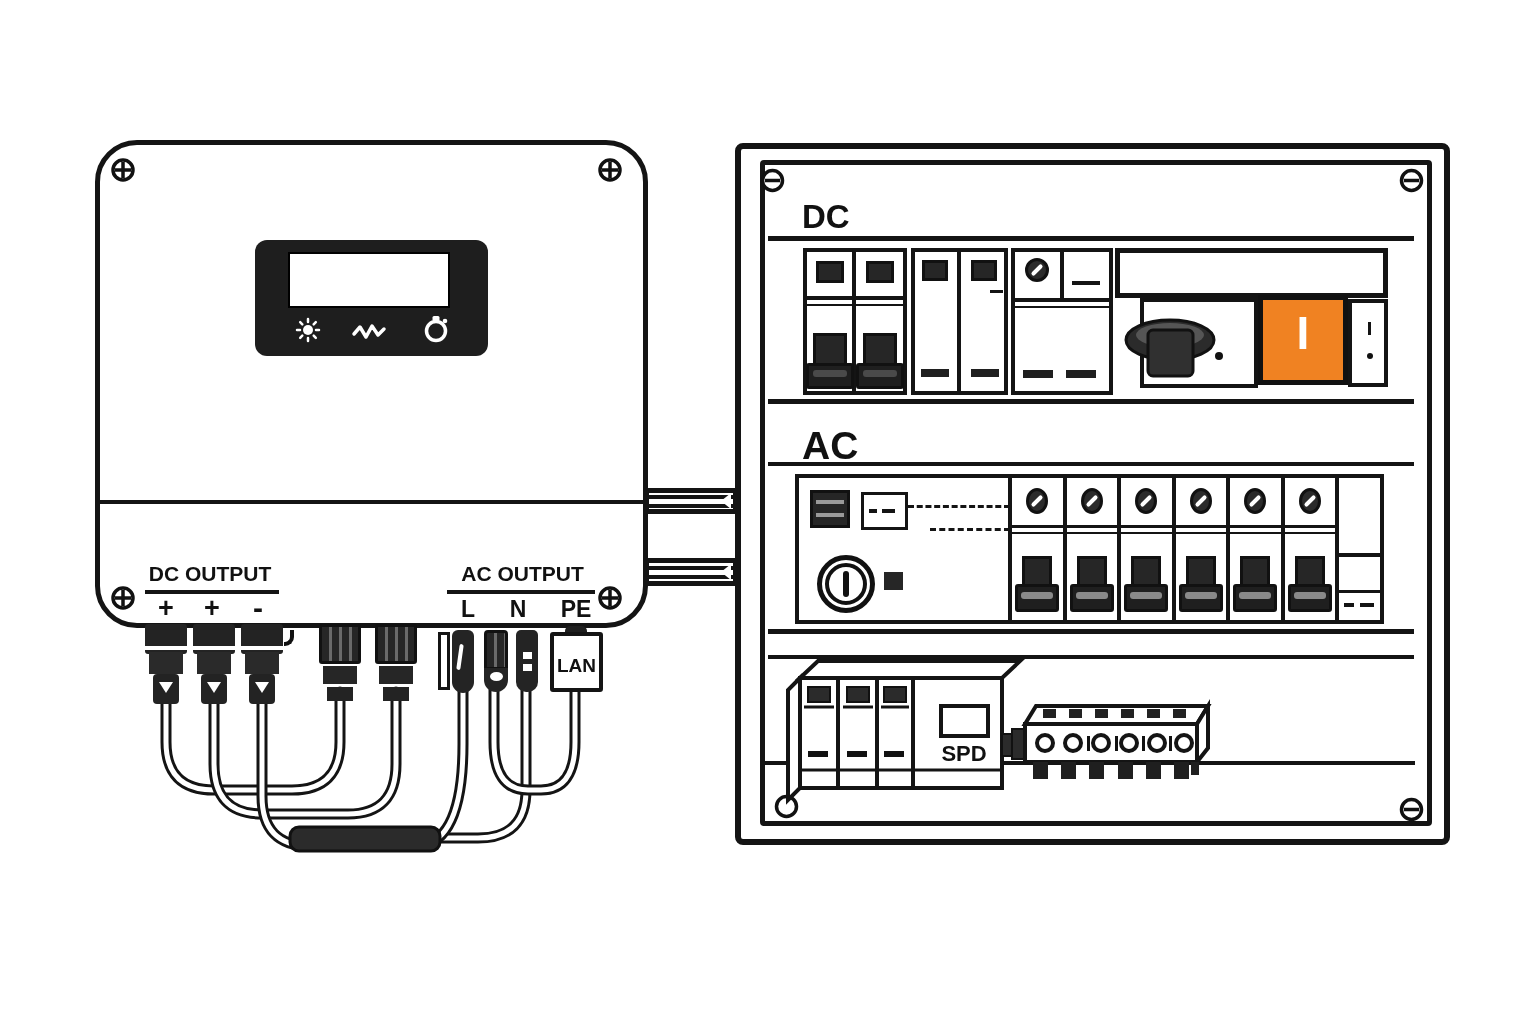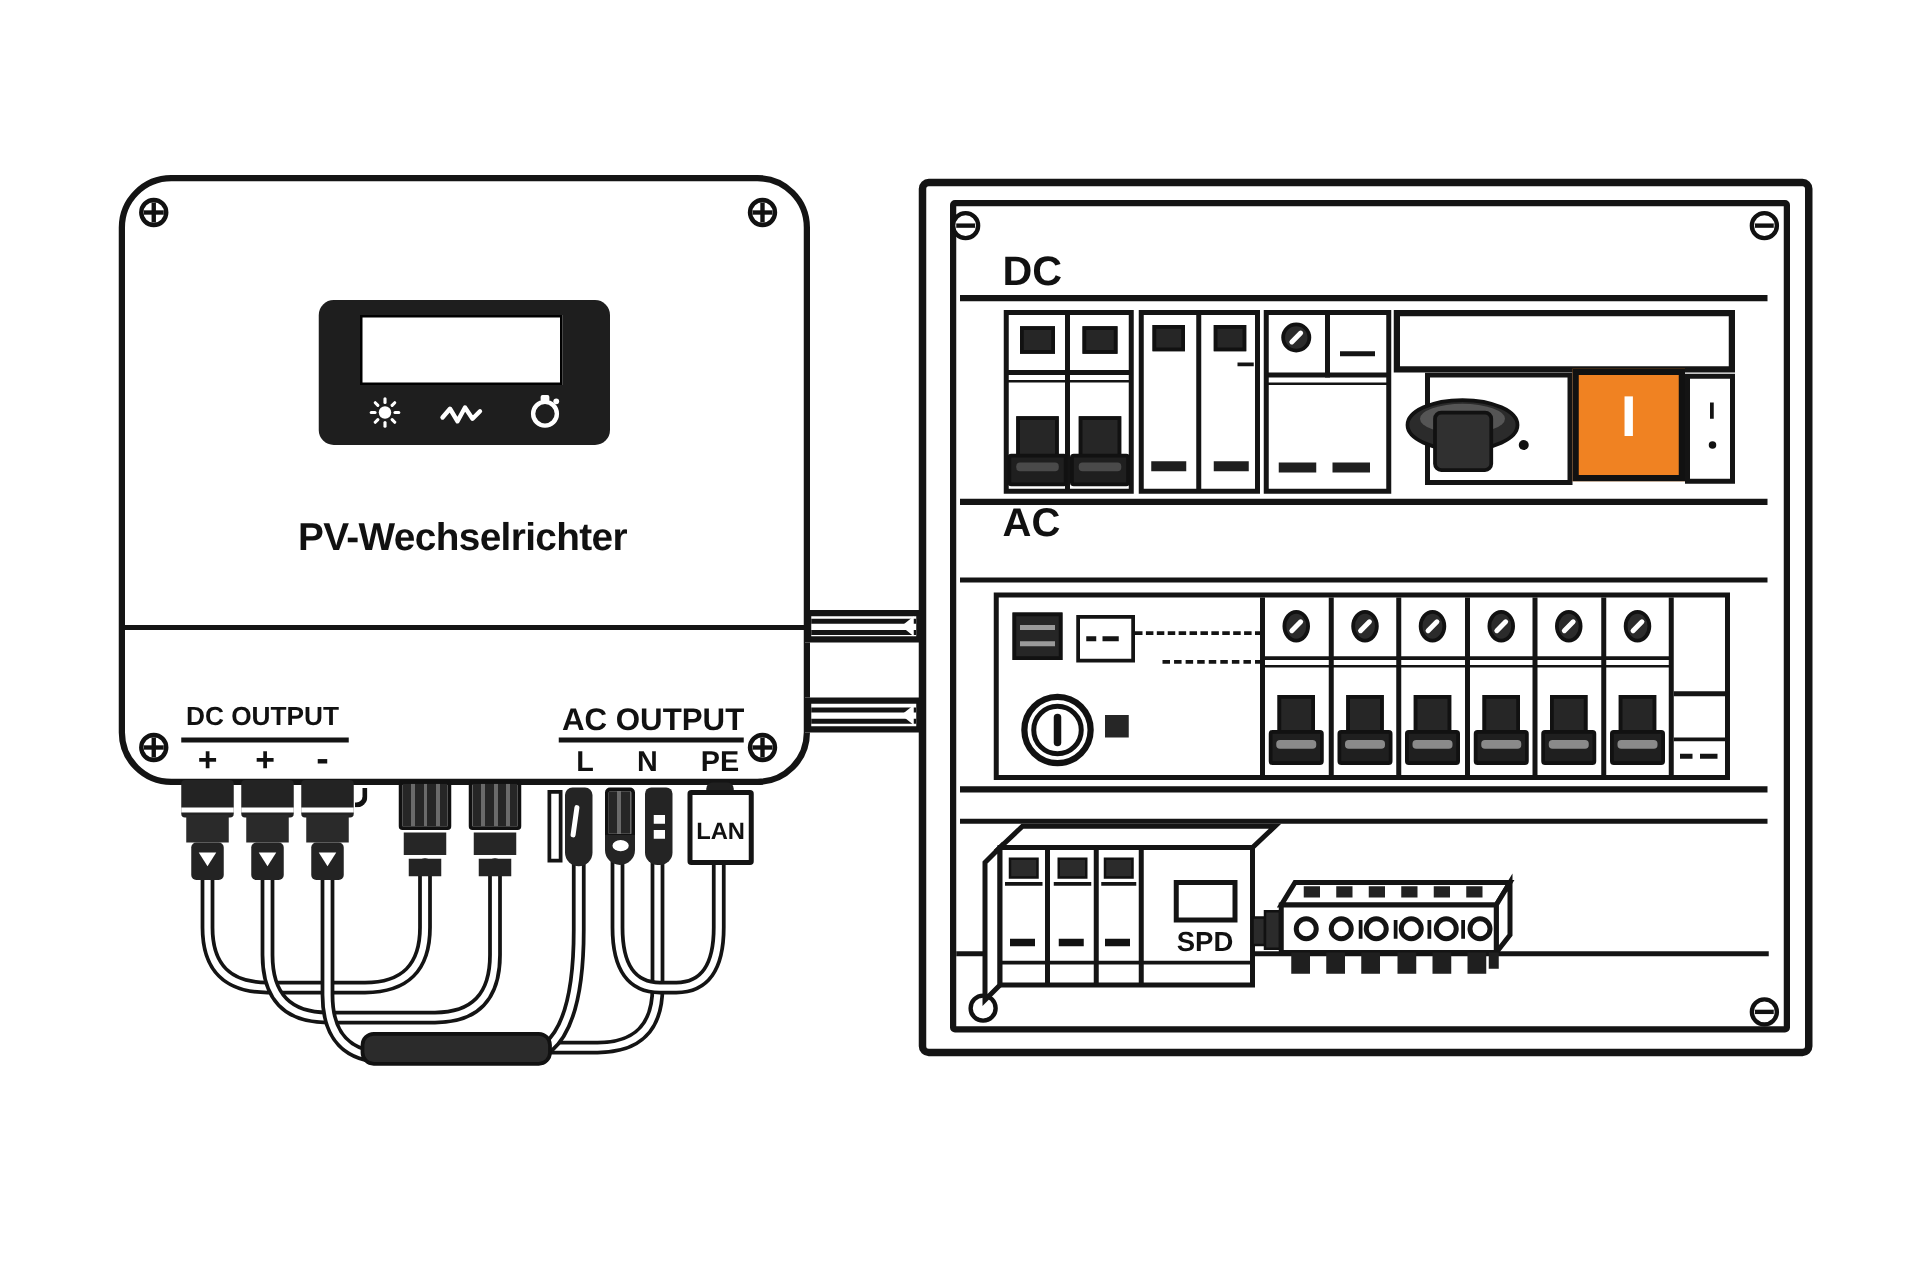--- a/index.html
+++ b/index.html
@@ -68,29 +68,28 @@
   </svg>
   <svg style="left:352px;top:322px;" width="36" height="20">
     <path d="M2,12 L8,5 L14,15 L20,4 L26,13 L32,7" fill="none" stroke="#fff" stroke-width="3.5" stroke-linecap="round" stroke-linejoin="round"></path>
   </svg>
   <svg style="left:422px;top:314px;" width="28" height="30">
     <circle cx="14" cy="17" r="9.5" fill="none" stroke="#fff" stroke-width="3.5"></circle>
     <rect x="10.5" y="2" width="7" height="5" rx="1.5" fill="#fff"></rect>
     <circle cx="23" cy="7" r="2.3" fill="#fff"></circle>
   </svg>
 
-  <div class="d ctr" style="left:175px;top:412px;width:390px;font-size:31px;font-weight:700;letter-spacing:-0.5px;">PV-Wechselrichter</div>
 
   <div class="d ctr lbl" style="left:130px;top:562px;width:160px;font-size:21px;">DC OUTPUT</div>
   <div class="d ln" style="left:145px;top:590px;width:134px;height:4px;"></div>
   <div class="d ctr lbl" style="left:150px;top:593px;width:32px;font-size:27px;">+</div>
   <div class="d ctr lbl" style="left:196px;top:593px;width:32px;font-size:27px;">+</div>
   <div class="d ctr lbl" style="left:242px;top:591px;width:32px;font-size:30px;">-</div>
 
-  <div class="d ctr lbl" style="left:445px;top:562px;width:155px;font-size:25px;">AC OUTPUT</div>
+  <div class="d ctr lbl" style="left:445px;top:562px;width:155px;font-size:21px;">AC OUTPUT</div>
   <div class="d ln" style="left:447px;top:590px;width:148px;height:4px;"></div>
   <div class="d ctr lbl" style="left:452px;top:596px;width:32px;font-size:23px;">L</div>
   <div class="d ctr lbl" style="left:502px;top:596px;width:32px;font-size:23px;">N</div>
   <div class="d ctr lbl" style="left:556px;top:596px;width:40px;font-size:23px;">PE</div>
 
   <svg style="left:0;top:0;" width="1536" height="1024">
     <g fill="none" stroke-linecap="round">
 
       <path d="M526,686 L526,790 Q526,838 478,838 L436,838" stroke="#141414" stroke-width="11"></path>
       <path d="M526,686 L526,790 Q526,838 478,838 L436,838" stroke="#fff" stroke-width="5"></path>
@@ -223,21 +222,21 @@
     <circle cx="104" cy="46" r="4" fill="#111"></circle>
   </svg>
   <div class="d" style="left:1258px;top:295px;width:90px;height:90px;border:5px solid #111;background:#F08222;"></div>
   <div class="d ctr" style="left:1258px;top:306px;width:90px;font-size:46px;font-weight:800;color:#fff;">I</div>
   <div class="d box" style="left:1348px;top:299px;width:40px;height:88px;"></div>
   <div class="d ln" style="left:1368px;top:322px;width:3px;height:13px;"></div>
   <div class="d" style="left:1367px;top:353px;width:6px;height:6px;background:#111;border-radius:50%;"></div>
 
   <div class="d ln" style="left:768px;top:399px;width:646px;height:5px;"></div>
 
-  <div class="d lbl" style="left:802px;top:400px;font-size:32px;font-weight:600;">AC</div>
+  <div class="d lbl" style="left:802px;top:424px;font-size:39px;font-weight:600;">AC</div>
   <div class="d ln" style="left:768px;top:462px;width:646px;height:4px;"></div>
 
   <div class="d box" style="left:795px;top:474px;width:589px;height:150px;"></div>
 
   <div class="d dark" style="left:810px;top:490px;width:40px;height:38px;"></div>
   <div class="d" style="left:816px;top:500px;width:28px;height:4px;background:#9a9a9a;"></div>
   <div class="d" style="left:816px;top:513px;width:28px;height:4px;background:#9a9a9a;"></div>
   <div class="d" style="left:861px;top:492px;width:47px;height:38px;border:3px solid #141414;background:#fff;"></div>
   <div class="d ln" style="left:869px;top:509px;width:8px;height:4px;"></div>
   <div class="d ln" style="left:882px;top:509px;width:13px;height:4px;"></div>

